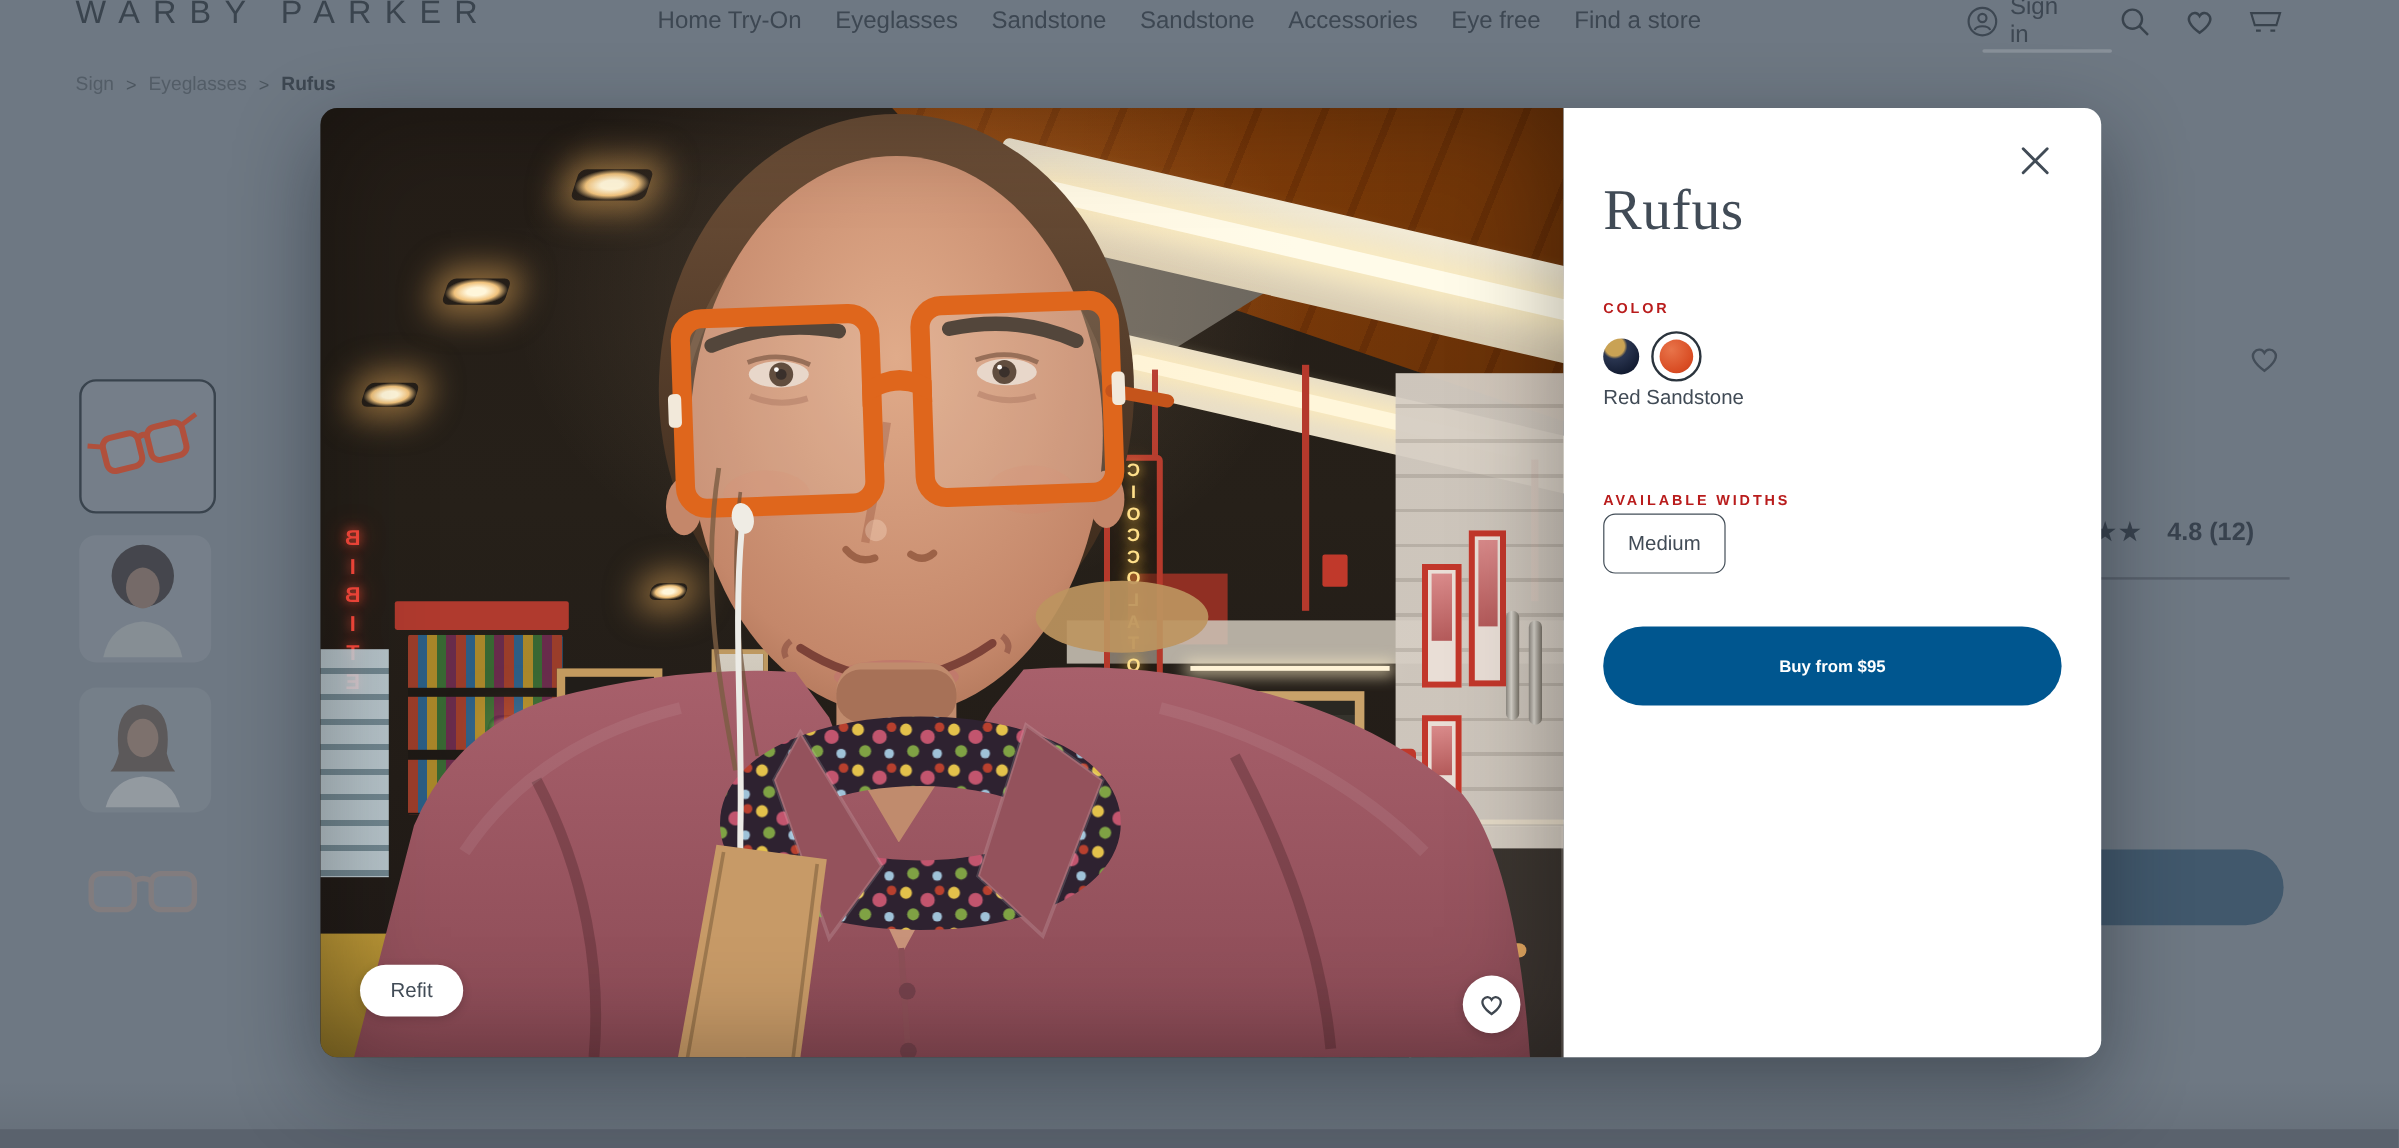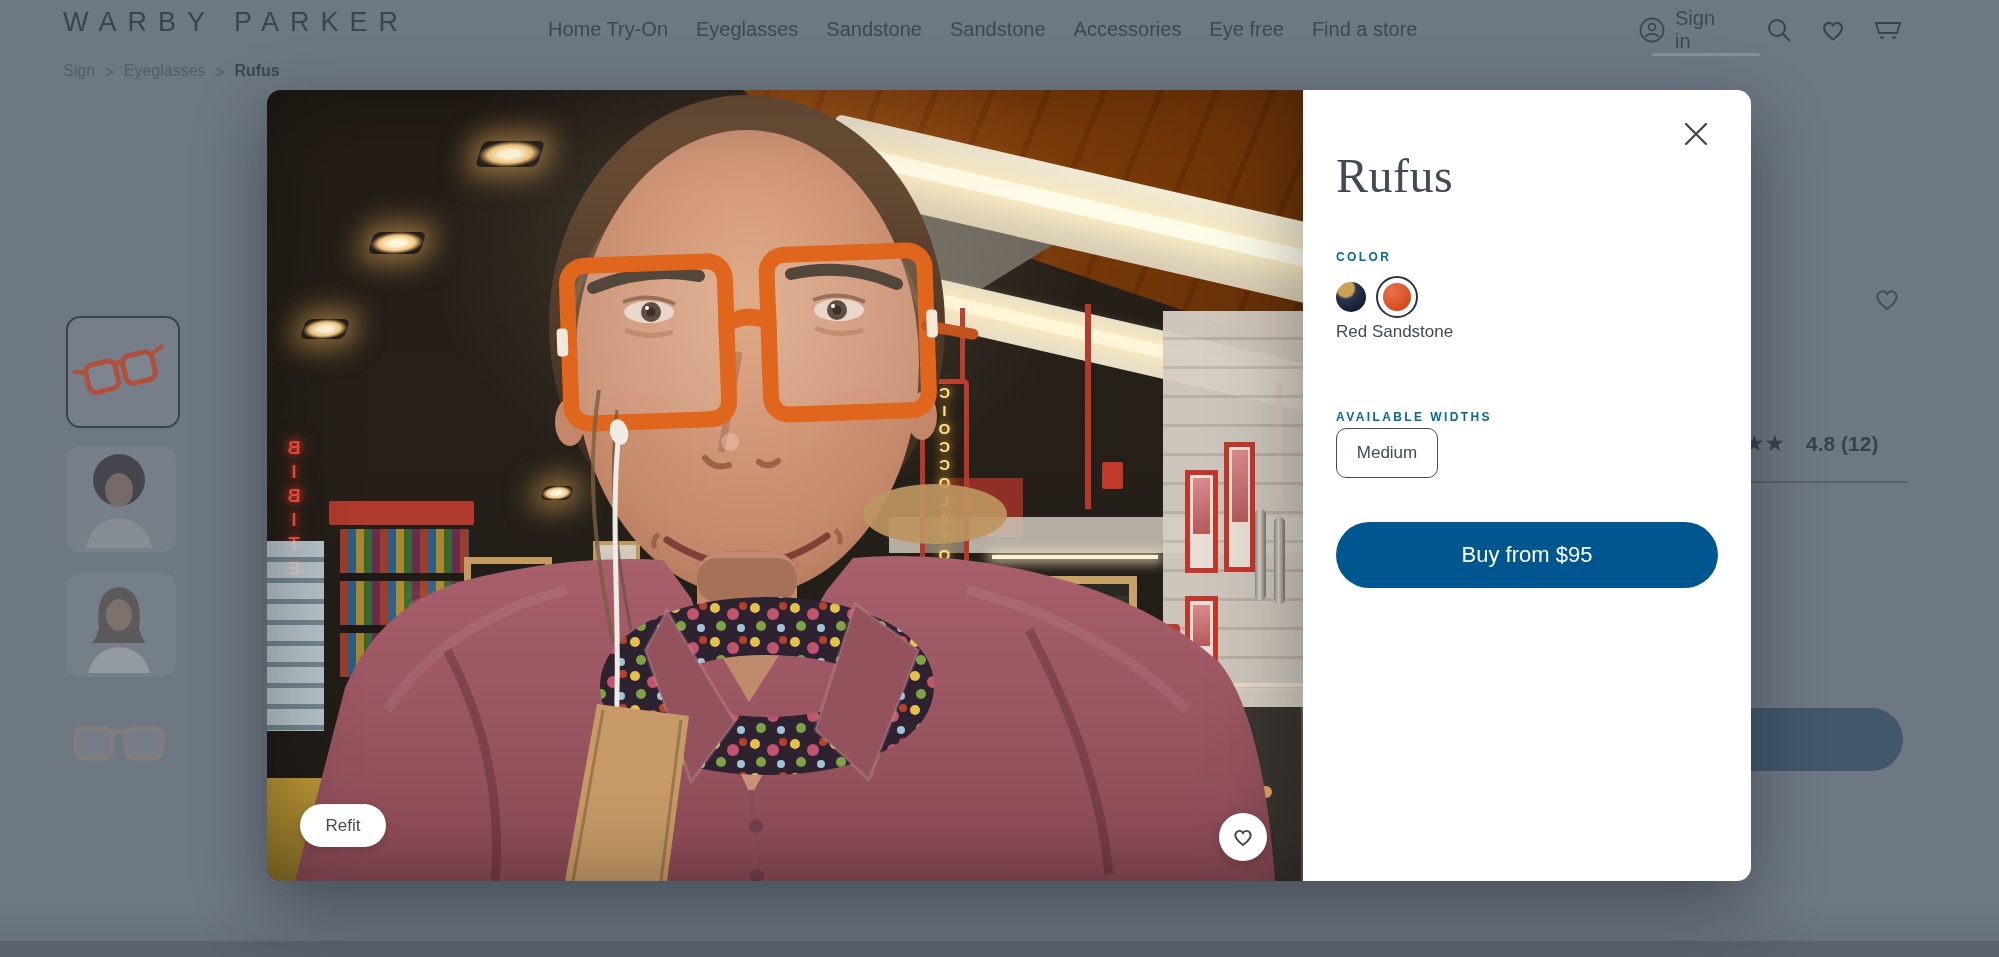--- a/index.html
+++ b/index.html
@@ -1,20 +1,20 @@
 <!DOCTYPE html>
 <html><head>
 <meta charset="utf-8">
 <style>
   html,body{margin:0;padding:0;background:#6e7883;font-family:"Liberation Sans",sans-serif;}
   .stage{position:relative;width:1999px;height:957px;overflow:hidden;background:#6e7883;}
   .abs{position:absolute;}
 
   
-  .topnav{position:absolute;left:0;top:12px;width:1777px;height:46px;}
+  .topnav{position:absolute;left:0;top:0;width:1777px;height:46px;}
   .logo{position:absolute;left:63px;top:-5px;font-size:27px;letter-spacing:11px;font-weight:500;color:#3a444e;}
   .navlinks{position:absolute;left:548px;top:0;height:34px;display:flex;align-items:center;gap:28px;}
   .navlinks span{font-size:20px;color:#3d4752;white-space:nowrap;}
   .navright{position:absolute;left:1638px;top:2px;height:32px;display:flex;align-items:center;gap:10px;color:#39434d;}
   .signin{font-size:20px;color:#3d4752;margin-right:34px;display:flex;align-items:center;gap:9px;}
   .navicon{width:30px;height:30px;display:inline-flex;align-items:center;justify-content:center;}
   .navicon+.navicon{margin-left:16px;}
   .signin-underline{position:absolute;left:1652px;top:41px;width:108px;height:3px;background:rgba(255,255,255,.18);border-radius:2px;}
   .crumbs{position:absolute;left:63px;top:62px;display:flex;align-items:center;gap:10px;font-size:16px;color:#535d67;}
   .crumbs .sep{color:#4c565f;font-size:15px;}
@@ -82,28 +82,28 @@
   .bottle{position:absolute;left:86.7%;top:67.5%;width:1.4%;height:6%;background:#c0392b;border-radius:4px 4px 2px 2px;}
   .vignette{position:absolute;inset:0;box-shadow:inset 0 0 90px rgba(0,0,0,.35);pointer-events:none;}
   .womansvg{position:absolute;inset:0;}
 
   .refit{position:absolute;left:33px;top:714px;width:86px;height:43px;border-radius:22px;background:#ffffff;border:none;display:flex;align-items:center;justify-content:center;font-size:17px;color:#414b56;box-shadow:0 2px 8px rgba(0,0,0,.18);cursor:pointer;}
   .viewer-heart{position:absolute;left:952px;top:723px;width:48px;height:48px;border-radius:50%;background:#ffffff;border:none;display:flex;align-items:center;justify-content:center;box-shadow:0 2px 8px rgba(0,0,0,.18);cursor:pointer;}
 
   
   .close{position:absolute;top:26px;right:36px;width:38px;height:38px;background:none;border:none;cursor:pointer;padding:0;}
   .ctitle{position:absolute;left:33px;top:58px;font-family:"Liberation Serif",serif;font-size:48px;font-weight:500;color:#414b56;letter-spacing:.5px;}
-  .clabel{position:absolute;left:33px;font-size:12px;font-weight:700;letter-spacing:2.4px;color:#0369a1;}
+  .clabel{position:absolute;left:33px;font-size:12px;font-weight:700;letter-spacing:2.4px;color:#b91c1c;}
   .sw-row{position:absolute;left:33px;top:187px;height:40px;display:flex;align-items:center;gap:10px;}
   .sw1{width:30px;height:30px;border-radius:50%;background:radial-gradient(circle at 32% 22%,#c9a254 0 26%,#2a3550 34%,#141d33 75%);cursor:pointer;}
   .sw2{width:38px;height:38px;border-radius:50%;border:2px solid #2b343d;display:flex;align-items:center;justify-content:center;cursor:pointer;background:#fff;}
   .sw2 i{width:28px;height:28px;border-radius:50%;background:radial-gradient(circle at 35% 30%,#e8744a,#d84b22 70%,#b93d1c);}
   .cname{position:absolute;left:33px;top:232px;font-size:17px;color:#414b56;}
   .chip{position:absolute;left:33px;top:338px;width:102px;height:50px;border:1.6px solid #434e58;border-radius:10px;background:#fff;font-size:17px;color:#414b56;display:flex;align-items:center;justify-content:center;cursor:pointer;}
-  .btn{position:absolute;left:33px;width:382px;height:66px;border-radius:33px;border:none;font-size:22px;font-weight:400;cursor:pointer;display:flex;align-items:center;justify-content:center;font-family:"Liberation Sans",sans-serif;}
+  .btn{position:absolute;left:33px;width:382px;height:66px;border-radius:33px;border:none;font-size:14px;font-weight:700;cursor:pointer;display:flex;align-items:center;justify-content:center;font-family:"Liberation Sans",sans-serif;}
   .buy{top:432px;background:#00568f;color:#ffffff;}
   .tryh{top:516px;background:#1574ac;color:rgba(255,255,255,.72);}
 </style>
 </head>
 <body>
 
 <div class="stage">
 
   <div class="topnav">
     <div class="logo">WARBY PARKER</div>

